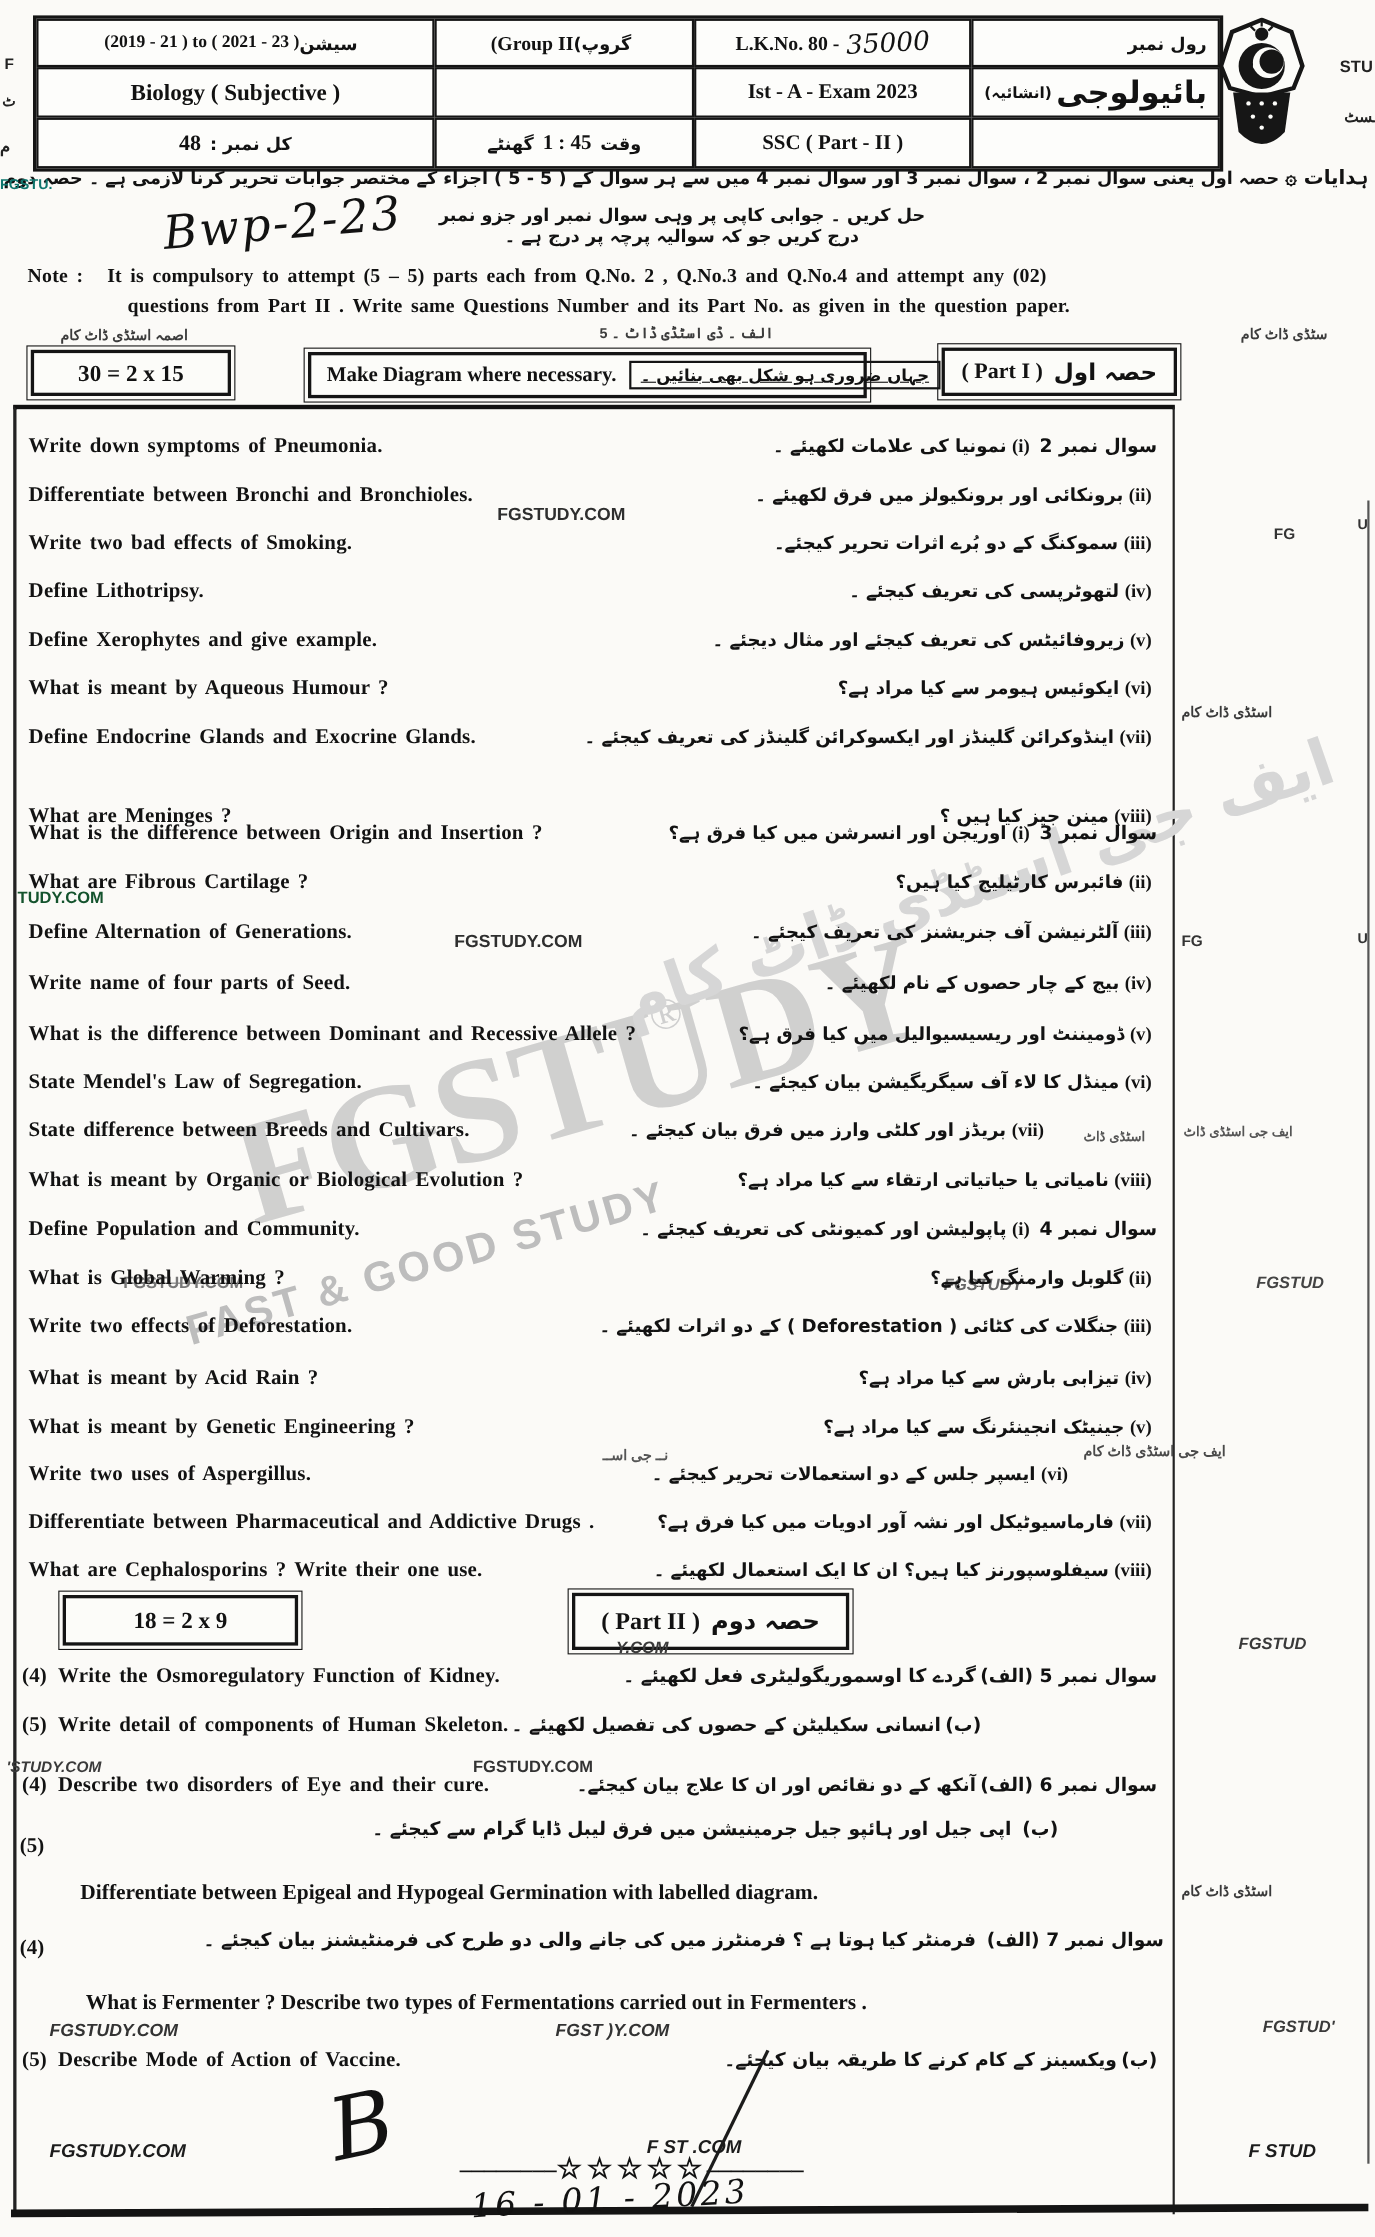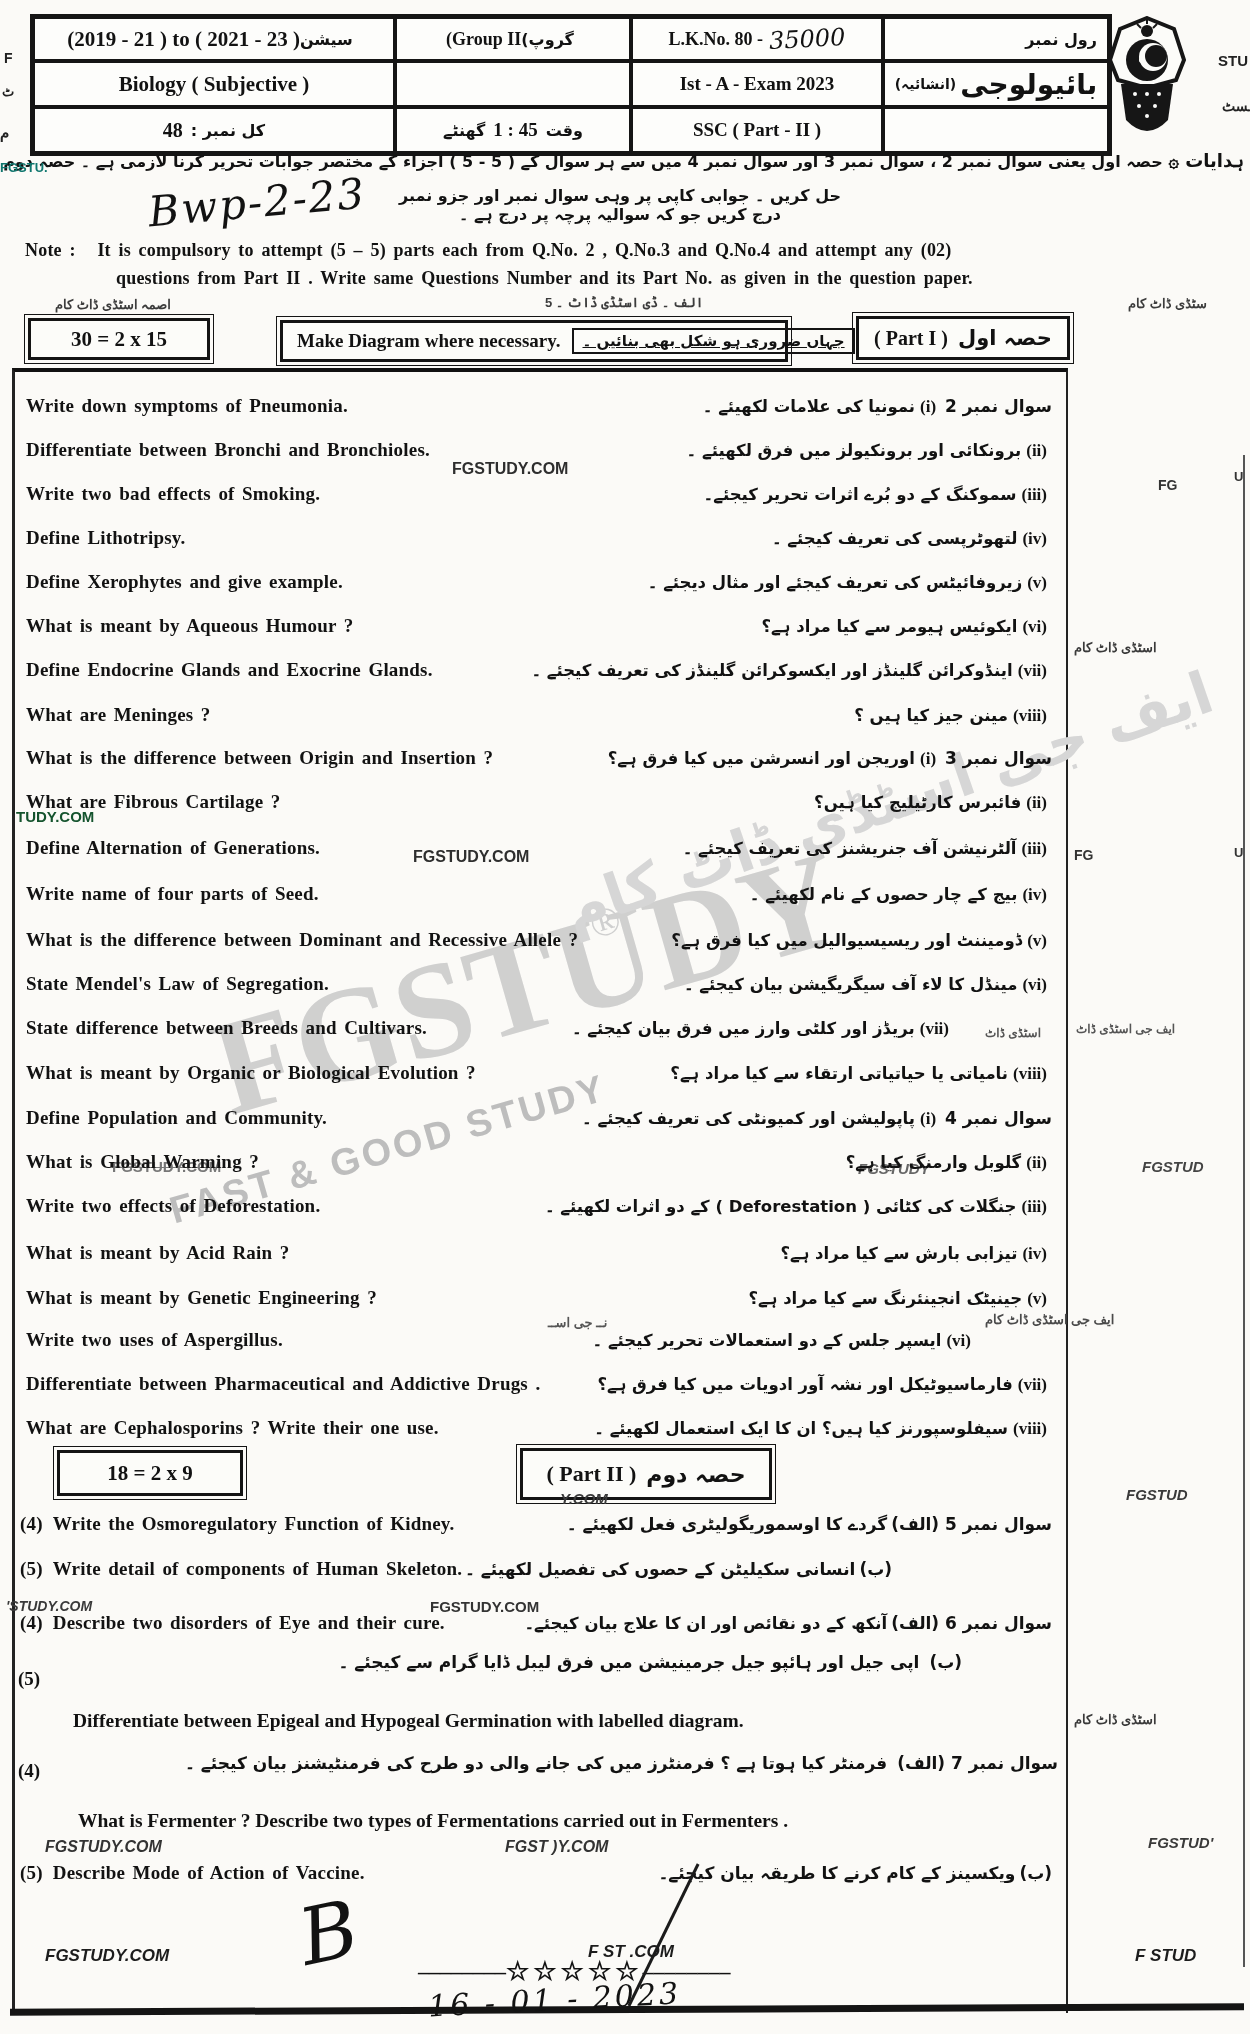--- a/index.html
+++ b/index.html
@@ -36,21 +36,21 @@
   .edge{position:absolute;font-family:"Liberation Sans",sans-serif;font-weight:bold;color:#222;z-index:4;}
   .stars{font-size:26px;letter-spacing:4px;}
 </style>
 </head>
 <body>
 
 <div id="page">
 
   <div class="htable">
     <div class="hcell" style="left:0;top:0;width:362px;height:44px;">
-      <span class="hen" style="font-size:21px;">(2019 - 21 ) to ( 2021 - 23 )</span>
+      <span class="hen" style="font-size:16px;">(2019 - 21 ) to ( 2021 - 23 )</span>
       <span class="hur" style="margin-right:8px;">سیشن</span>
     </div>
     <div class="hcell" style="left:362px;top:0;width:236px;height:44px;">
       <span class="hen">(Group II</span>
       <span class="hur" style="margin-right:6px;">گروپ)</span>
     </div>
     <div class="hcell" style="left:598px;top:0;width:252px;height:44px;">
       <span class="hen">L.K.No. 80 -</span>
       <span class="handw" style="font-size:24px;transform:rotate(-3deg);margin-left:6px;">35000</span>
     </div>
@@ -189,21 +189,21 @@
     <span class="ur"><bdi class="rnum">(v)</bdi><span>زیروفائیٹس کی تعریف کیجئے اور مثال دیجئے ۔</span></span>
   </div>
   <div class="row" style="top:615px;">
     <span class="en">What is meant by Aqueous Humour ?</span>
     <span class="ur"><bdi class="rnum">(vi)</bdi><span>ایکوئیس ہیومر سے کیا مراد ہے؟</span></span>
   </div>
   <div class="row" style="top:659px;">
     <span class="en">Define Endocrine Glands and Exocrine Glands.</span>
     <span class="ur"><bdi class="rnum">(vii)</bdi><span>اینڈوکرائن گلینڈز اور ایکسوکرائن گلینڈز کی تعریف کیجئے ۔</span></span>
   </div>
-  <div class="row" style="top:704px;">
+  <div class="row" style="top:731px;">
     <span class="en">What are Meninges ?</span>
     <span class="ur"><bdi class="rnum">(viii)</bdi><span>مینن جیز کیا ہیں ؟</span></span>
   </div>
   <div class="row" style="top:747px;">
     <span class="en">What is the difference between  Origin and  Insertion ?</span>
     <span class="ur"><span class="qlabel">سوال نمبر 3</span><bdi class="rnum">(i)</bdi><span>اوریجن اور انسرشن میں کیا فرق ہے؟</span></span>
   </div>
   <div class="row" style="top:791px;">
     <span class="en">What are Fibrous Cartilage ?</span>
     <span class="ur"><bdi class="rnum">(ii)</bdi><span>فائبرس کارٹیلیج کیا ہیں؟</span></span>
@@ -258,21 +258,21 @@
   </div>
   <div class="row" style="top:1373px;">
     <span class="en">Differentiate between Pharmaceutical and Addictive Drugs .</span>
     <span class="ur"><bdi class="rnum">(vii)</bdi><span>فارماسیوٹیکل اور نشہ آور ادویات میں کیا فرق ہے؟</span></span>
   </div>
   <div class="row" style="top:1417px;">
     <span class="en">What are Cephalosporins ? Write their one use.</span>
     <span class="ur"><bdi class="rnum">(viii)</bdi><span>سیفلوسپورنز کیا ہیں؟ ان کا ایک استعمال لکھیئے ۔</span></span>
   </div>
 
-  <div class="dbox" style="left:57px;top:1450px;width:186px;height:46px;">
+  <div class="dbox" style="left:57px;top:1450px;width:214px;height:46px;">
     <span class="hen" style="font-size:21px;">18 =  2 x 9</span>
   </div>
   <div class="dbox" style="left:520px;top:1448px;width:252px;height:52px;">
     <span class="hen" style="font-size:22px;">( Part  II )</span>
     <span class="ur" style="font-size:22px;margin-left:10px;">حصہ دوم</span>
   </div>
   <span class="wm" style="left:560px;top:1490px;font-weight:bold;font-style:italic;font-size:15px;color:#3a3a3a;">Y.COM</span>
   <span class="wm" style="left:1126px;top:1486px;font-weight:bold;font-style:italic;font-size:15px;color:#3a3a3a;">FGSTUD</span>
 
   <div class="row" style="top:1513px;left:20px;width:1032px;">

